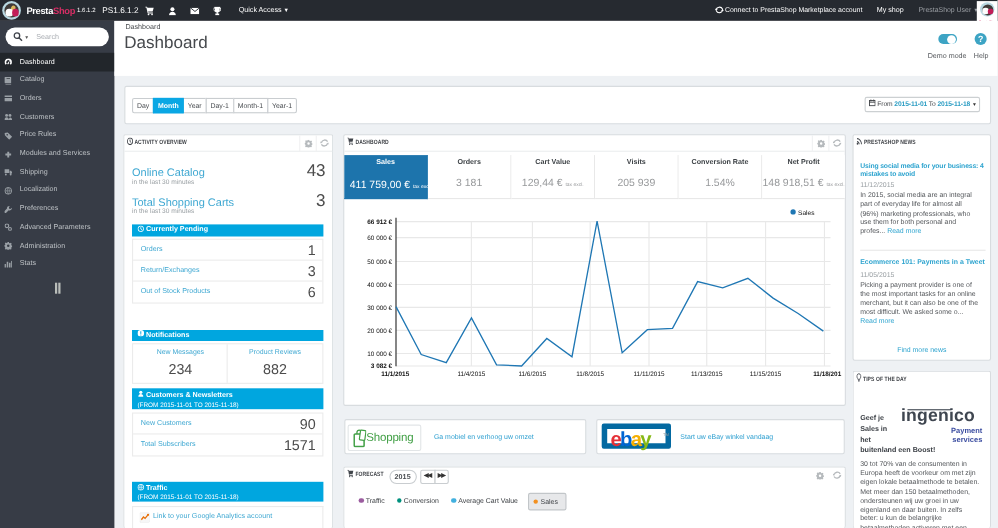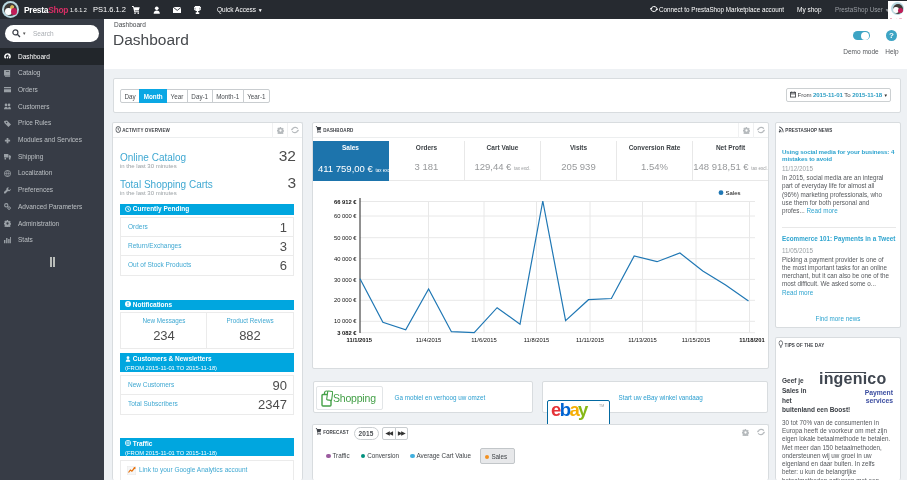--- a/index.html
+++ b/index.html
@@ -200,21 +200,21 @@
         </div>
         <div class="picon">
           <svg width="8" height="8" viewBox="0 0 8 8">
             <path fill="none" stroke="#b6babd" stroke-width="1.2" d="M1.2 5.2a3 3 0 005.5-.7M6.8 2.8a3 3 0 00-5.5.7"></path>
             <path fill="#b6babd" d="M8 3.7L5.9 4l1.5 1.6zM0 4.3L2.1 4 .6 2.4z"></path>
           </svg>
         </div>
       </div>
  </div>
  <div class="abs" style="left:7px;top:28.5px;font-size:10px;color:#3fa8d2">Online Catalog</div>
- <div class="abs" style="right:6px;top:24px;font-size:15.5px;color:#4c4c4c">32</div>
+ <div class="abs" style="right:6px;top:24px;font-size:15.5px;color:#4c4c4c">43</div>
  <div class="abs" style="left:7px;top:40px;font-size:6px;color:#9aa0a4">in the last 30 minutes</div>
  <div class="abs" style="left:7px;top:55.5px;font-size:10px;color:#3fa8d2">Total Shopping Carts</div>
  <div class="abs" style="right:6px;top:51px;font-size:15.5px;color:#4c4c4c">3</div>
  <div class="abs" style="left:7px;top:67px;font-size:6px;color:#9aa0a4">in the last 30 minutes</div>
  <div class="bluebar" style="top:81px;height:10.5px;font-size:6.5px;line-height:10.5px"><span style="padding-left:5px"><svg width="6" height="6" viewBox="0 0 8 8" style="vertical-align:-0.5px">
           <circle cx="4" cy="4" r="3.4" fill="none" stroke="#fff" stroke-width="1.1"></circle>
           <path d="M4 2v2.2l1.6 1" stroke="#fff" fill="none"></path>
         </svg> Currently Pending</span></div>
  <div class="rowbox" style="top:93.5px">
   <div class="srow">
@@ -249,21 +249,21 @@
         </svg> Customers &amp; Newsletters</div>
       <div style="padding:1px 0 0 5px;font-weight:normal;font-size:5.8px">(FROM 2015-11-01 TO 2015-11-18)</div>
     </div>
  <div class="rowbox" style="top:252px">
   <div class="srow">
         <span class="lbl">New Customers</span>
         <span class="val">90</span>
       </div>
   <div class="srow">
         <span class="lbl">Total Subscribers</span>
-        <span class="val">2347</span>
+        <span class="val">1571</span>
       </div>
  </div>
  <div class="bluebar" style="top:314.5px;height:18.5px;font-size:6.5px;line-height:8px">
       <div style="padding:2px 0 0 5px"><svg width="6" height="6" viewBox="0 0 8 8" style="vertical-align:-0.5px">
           <circle cx="4" cy="4" r="3.6" fill="none" stroke="#fff" stroke-width="1"></circle>
           <path stroke="#fff" stroke-width=".7" fill="none" d="M.4 4h7.2M4 .4c-1.6 2-1.6 5.2 0 7.2M4 .4c1.6 2 1.6 5.2 0 7.2"></path>
         </svg> Traffic</div>
       <div style="padding:1px 0 0 5px;font-weight:normal;font-size:5.8px">(FROM 2015-11-01 TO 2015-11-18)</div>
     </div>
  <div class="rowbox" style="top:336.5px;height:21.5px;border-bottom:none">
@@ -370,21 +370,21 @@
   <svg class="abs" style="left:3.5px;top:3.5px" width="12" height="17" viewBox="0 0 12 17">
         <rect x="1" y="4.5" width="9" height="11.5" rx="1" fill="none" stroke="#43a047" stroke-width="1.4"></rect>
         <path d="M3.5 4.5V3a2 2 0 014 0v1.5" fill="none" stroke="#43a047" stroke-width="1.2"></path>
         <rect x="6.2" y="1.2" width="5" height="9" rx="0.8" fill="#fff" stroke="#43a047" stroke-width="1.1" transform="rotate(8 8.7 5.7)"></rect>
       </svg>
   <div class="abs" style="left:16px;top:5px;font-size:10.5px;color:#43a047;letter-spacing:-0.2px">Shopping</div>
  </div>
  <div class="abs" style="left:80.5px;top:12px;font-size:6.3px;color:#2d9fd0">Ga mobiel en verhoog uw omzet</div>
 </div>
 <div id="ad-ebay" class="panel" style="left:542px;top:381px;width:226px;height:31.5px">
- <div class="abs" style="left:4px;top:18px;width:63px;height:38px;border:1px solid #0369a1;border-radius:2px;background:#fff">
+ <div class="abs" style="left:4px;top:3px;width:63px;height:23px;border:5px solid #0369a1;border-radius:2px;background:#fff">
   <div class="abs" style="left:3px;top:-2.5px;font-size:18.5px;font-weight:bold;letter-spacing:-1.6px"><span style="color:#e53238">e</span><span style="color:#0064d2">b</span><span style="color:#f5af02">a</span><span style="color:#86b817">y</span></div>
   <div class="abs" style="left:51px;top:3px;font-size:3.5px;color:#999">TM</div>
  </div>
  <div class="abs" style="left:75.5px;top:12px;font-size:6.3px;color:#2d9fd0">Start uw eBay winkel vandaag</div>
 </div>
 <div id="p-forecast" class="panel" style="left:312px;top:424px;width:457px;height:56px;border-bottom:none">
  <div class="phead" style="border-bottom:none"><span class="ttl"><svg width="8" height="7" viewBox="0 0 9 9" style="vertical-align:-1px">
           <path fill="#41454b" d="M0 0h1.8l.5 1.3h6.4L7.6 5H3l.3 1h4.6v1H2.6L1.2 1H0zM3.4 7.2a.9.9 0 110 1.8.9.9 0 010-1.8zm3.6 0a.9.9 0 110 1.8.9.9 0 010-1.8z"></path>
         </svg> FORECAST</span>
   <div class="abs" style="left:40.5px;top:2px;width:25px;height:12.5px;border:1px solid #c9cdd0;border-radius:7px;background:#fff;font-size:6.5px;color:#4a4e52;text-align:center;line-height:11.5px">2015</div>

